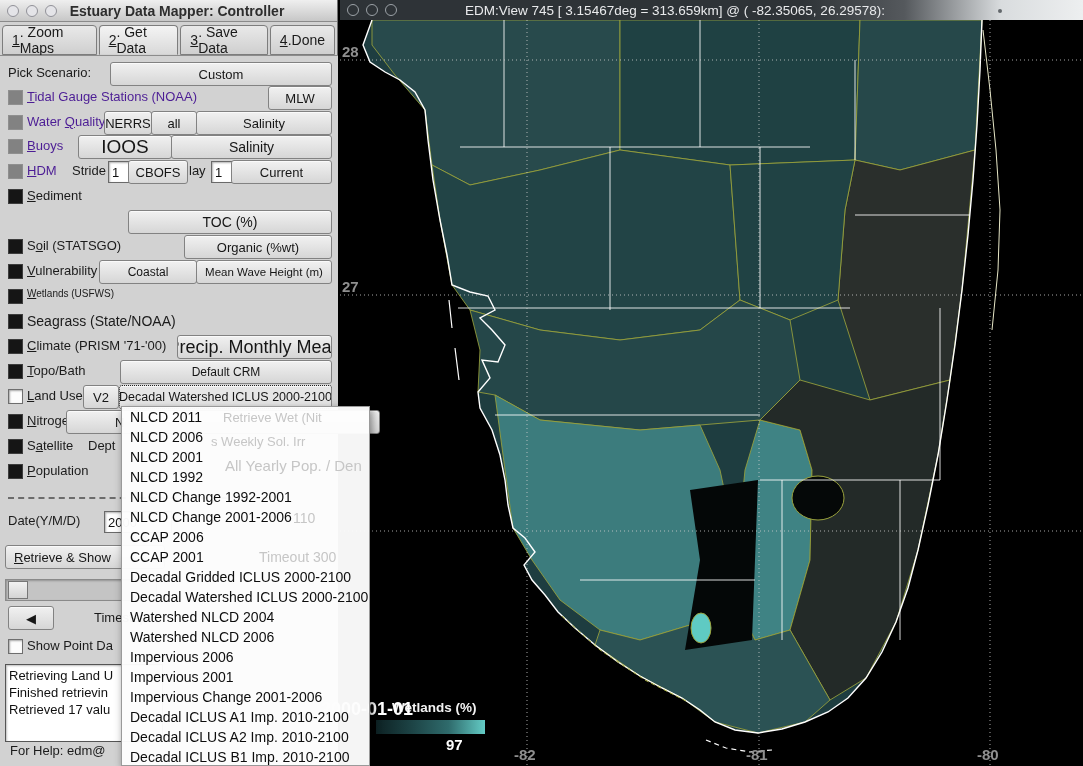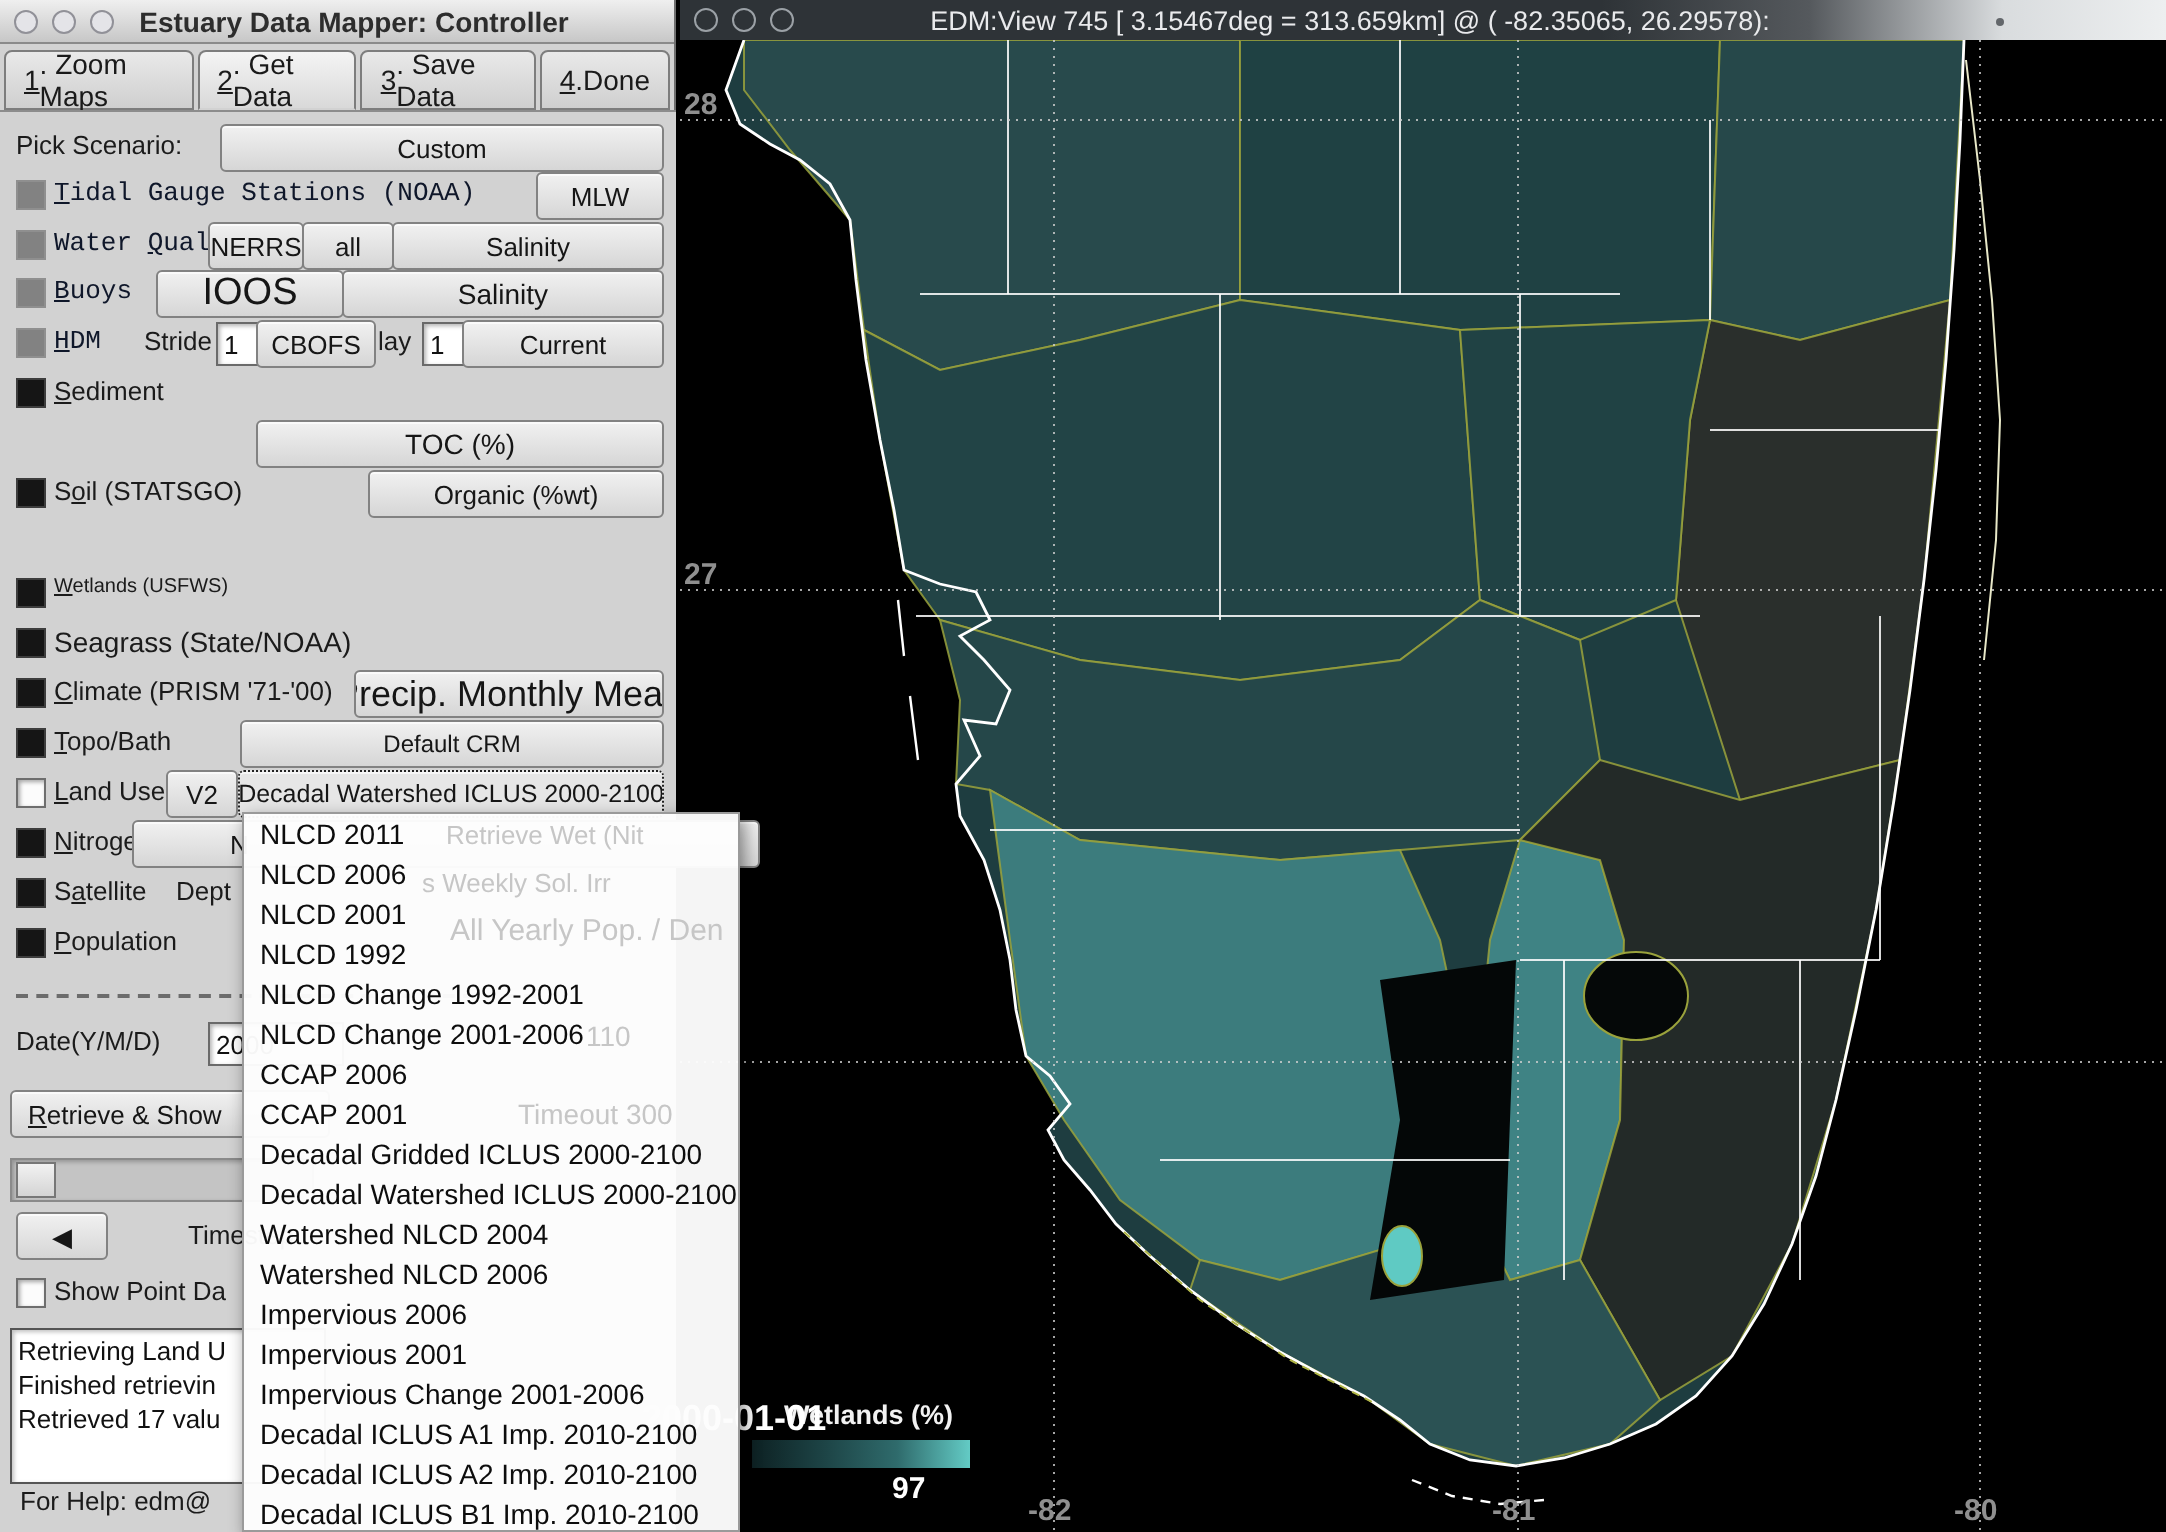--- a/index.html
+++ b/index.html
@@ -13,21 +13,21 @@
   .circ{width:12px;height:12px;border-radius:50%;border:1px solid #919198;background:#e4e4e8;box-sizing:border-box;}
   .tl-title{flex:1;text-align:center;font-size:14px;color:#2d2d2d;font-weight:bold;
     margin-right:40px;white-space:nowrap;}
   .tabs{left:2px;top:25px;height:30px;display:flex;}
   .tab{background:linear-gradient(#e9e9e9,#cfcfcf);border:1px solid #7d7d7d;border-radius:4px 4px 0 0;
     margin-right:2px;padding:0 9px;display:flex;align-items:center;font-size:14px;color:#1a1a1a;height:30px;box-sizing:border-box;}
   .tab.active{background:linear-gradient(#f4f4f4,#d9d9d9);border-bottom-color:#d2d2d2;}
   .panel{left:0;top:55px;width:338px;height:711px;background:#d2d2d2;border-top:1px solid #8c8c8c;}
   .row{position:absolute;left:0;width:338px;height:24px;}
   .lbl{position:absolute;top:4px;font-size:13px;color:#1b1b1b;white-space:nowrap;}
-  .lbl.dis{color:#0f172a;font-family:Liberation Mono, monospace;}
+  .lbl.dis{color:#4c1d95;}
   .mn{text-decoration:underline;}
   .btn{position:absolute;top:1px;height:22px;background:linear-gradient(#f1f1f1,#d6d6d6);
     border:1px solid #828282;border-radius:3px;box-shadow:inset 0 1px 0 rgba(255,255,255,.65);
     display:flex;align-items:center;justify-content:center;font-size:13px;color:#161616;white-space:nowrap;overflow:hidden;}
   .btn.small{font-size:11.5px;}
   .cb{position:absolute;top:5px;width:13px;height:13px;border:1px solid #6e6e6e;background:#fdfdfd;}
   .cb.on{background:#151515;border-color:#3d3d3d;}
   .cb.dis{background:#828282;border-color:#8f8f8f;}
   .cb.off{background:#fcfcfc;box-shadow:inset 1px 1px 2px rgba(0,0,0,.35);}
   .tkinput{position:absolute;top:2px;height:20px;background:#fff;border:1px solid #6a6a6a;
@@ -240,20 +240,26 @@
     <div class="row" style="top:153px">
       <div class="btn" style="left:128px;width:202px;font-size:14px">TOC (%)</div>
     </div>
 
     <div class="row" style="top:178px">
       <div class="cb on" style="left:8px"></div>
       <span class="lbl" style="left:27px"><span>S</span><span class="mn">o</span><span>il (STATSGO)</span></span>
       <div class="btn" style="left:184px;width:146px">Organic (%wt)</div>
     </div>
 
+    <div class="row" style="top:203px">
+      <div class="cb on" style="left:8px"></div>
+      <span class="lbl" style="left:27px"><span class="mn">V</span><span>ulnerability</span></span>
+      <div class="btn" style="left:99px;width:96px;font-size:12px">Coastal</div>
+      <div class="btn small" style="left:196px;width:134px">Mean Wave Height (m)</div>
+    </div>
 
     <div class="row" style="top:228px">
       <div class="cb on" style="left:8px"></div>
       <span class="lbl" style="left:27px;font-size:10px"><span class="mn">W</span><span>etlands (USFWS)</span></span>
     </div>
 
     <div class="row" style="top:253px">
       <div class="cb on" style="left:8px"></div>
       <span class="lbl" style="left:27px;font-size:14px"><span>Sea</span><span class="mn">g</span><span>rass (State/NOAA)</span></span>
     </div>

